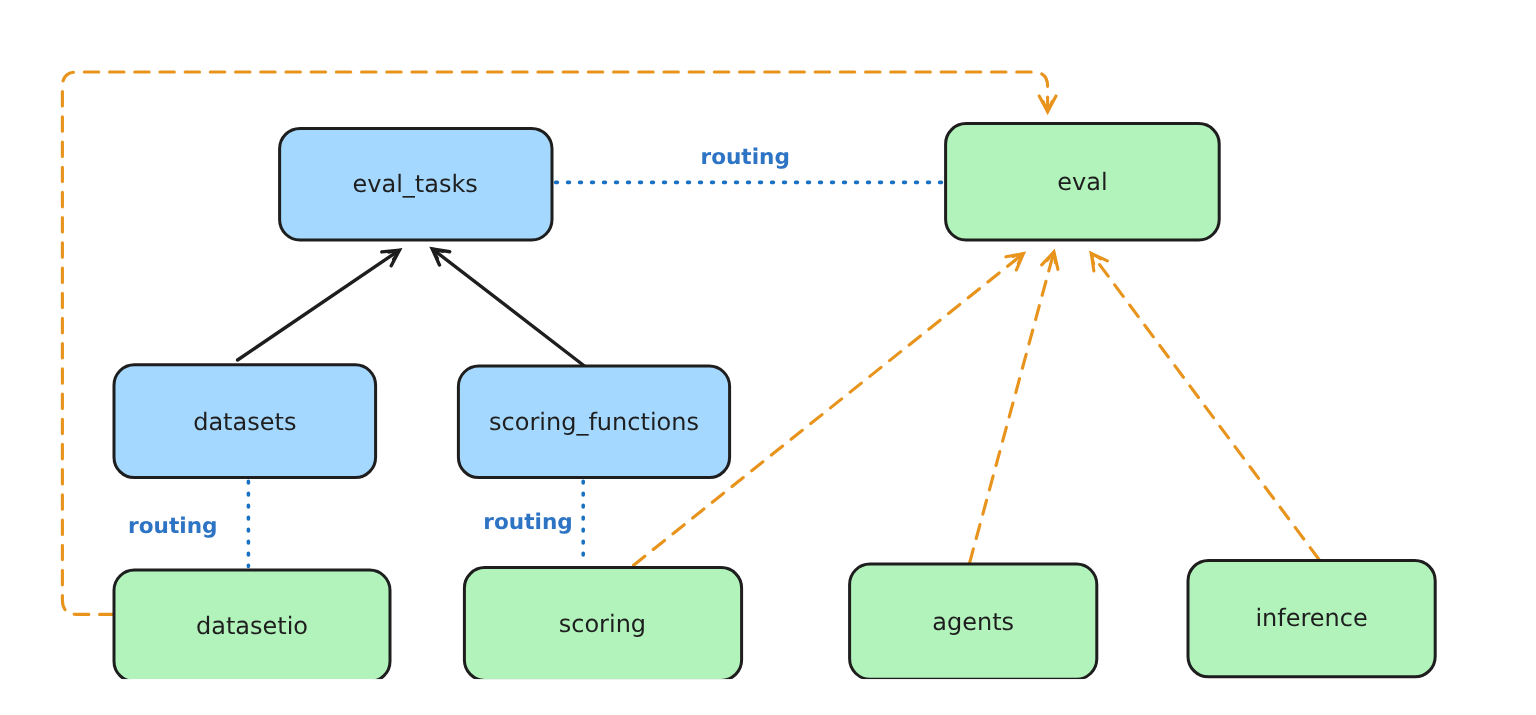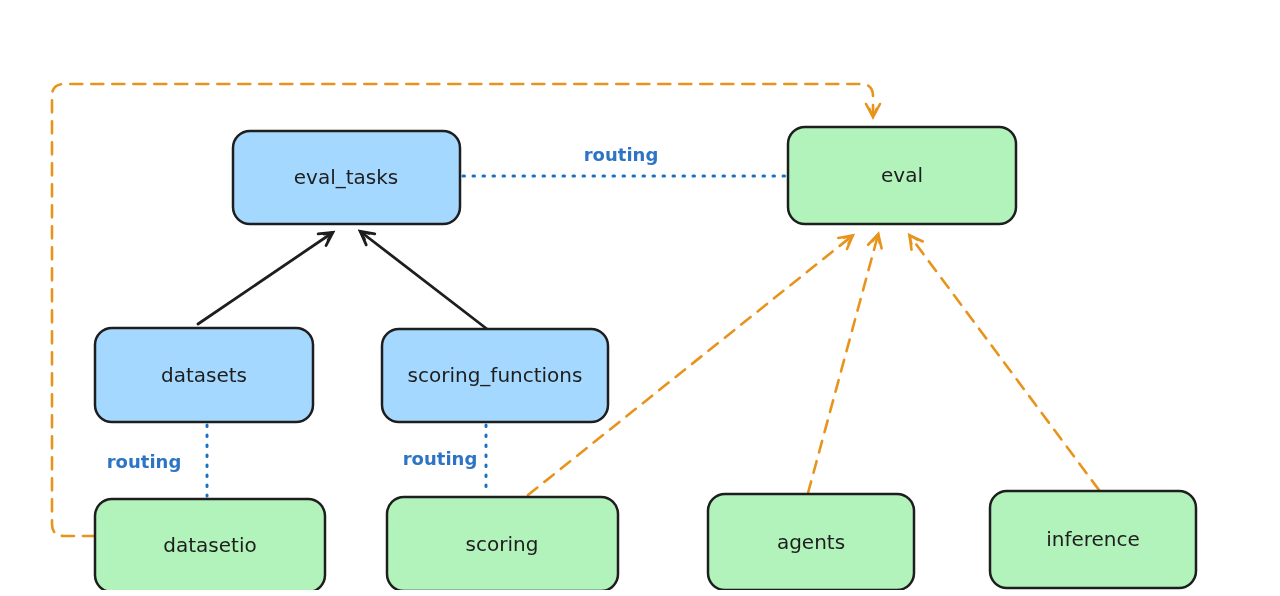--- a/index.html
+++ b/index.html
@@ -7,21 +7,20 @@
     padding: 0;
     background: #ffffff;
   }
   .canvas {
     position: relative;
     width: 1280px;
     height: 566px;
     background: #ffffff;
     overflow: hidden;
     font-family: "DejaVu Sans", sans-serif;
-    margin-top: 24px;
   }
   svg { display: block; }
   .node-rect {
     stroke: #1e1e1e;
     stroke-width: 2.5;
   }
   .node-label {
     font-family: "DejaVu Sans", sans-serif;
     font-size: 20px;
     fill: #1e1e1e;

